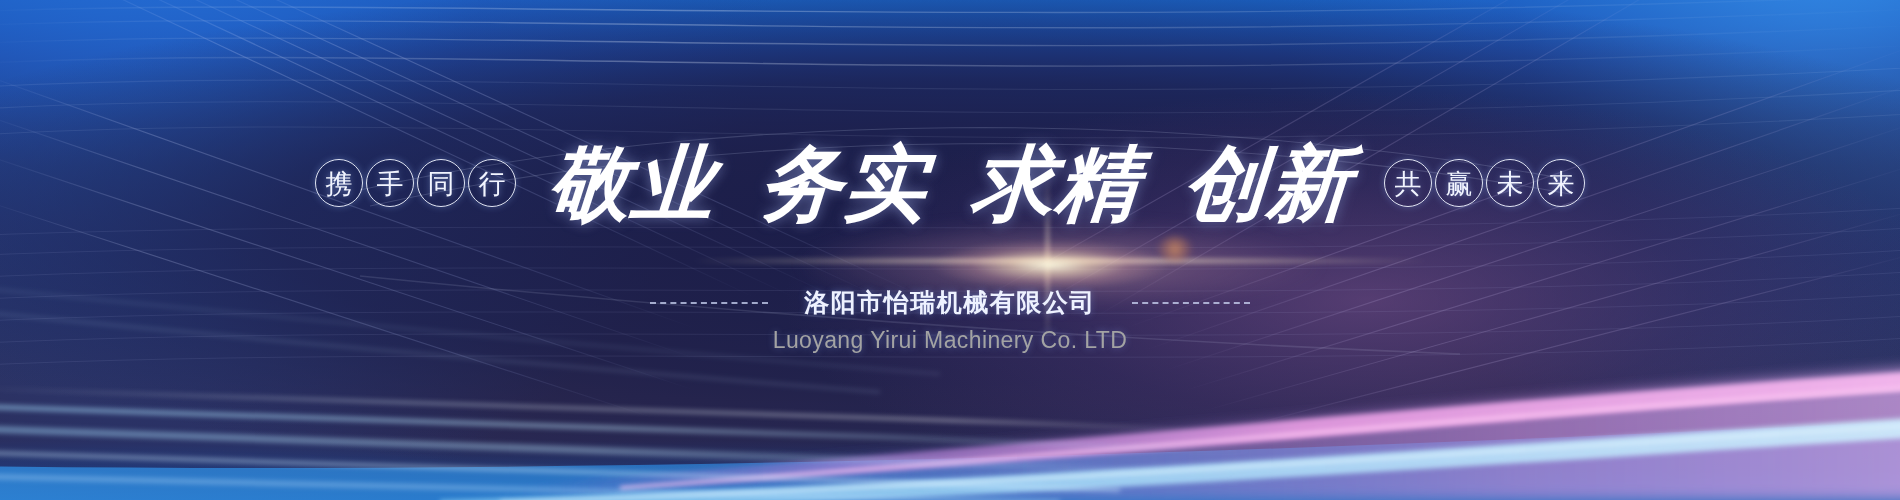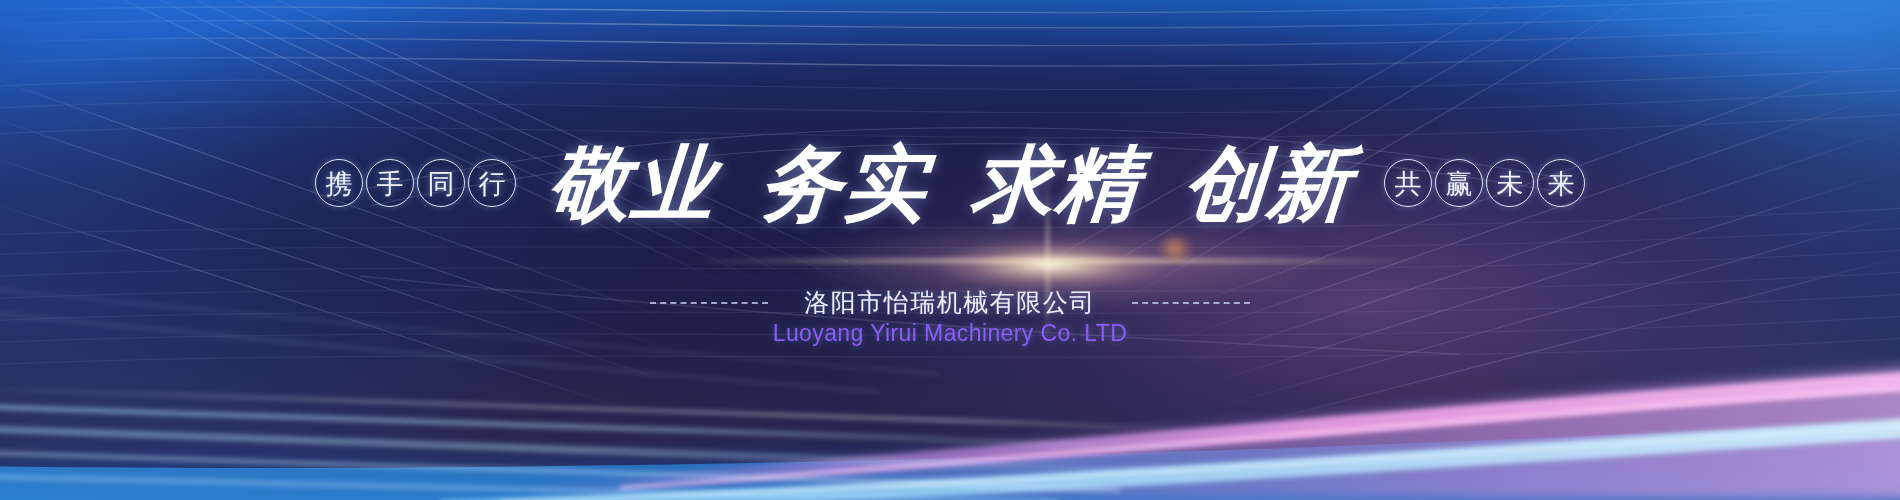--- a/index.html
+++ b/index.html
@@ -220,20 +220,21 @@
     flex-direction: column;
     align-items: center;
   }
 
   .company-row {
     display: flex;
     align-items: center;
     justify-content: center;
     gap: 0;
     width: 100%;
+    font-weight: bold;
   }
 
   .dash {
     width: 118px;
     height: 0;
     border-top: 2px dashed rgba(205,215,245,0.75);
     flex: none;
   }
   .dash.left  { margin-right: 36px; }
   .dash.right { margin-left: 36px; }
@@ -242,24 +243,25 @@
     color: #eef2ff;
     font-size: 25px;
     line-height: 30px;
     letter-spacing: 1.5px;
     font-family: "DejaVu Sans", "Liberation Sans", sans-serif;
     white-space: nowrap;
     text-shadow: 0 0 7px rgba(140,175,255,0.45);
   }
 
   .company-en {
-    color: #8b5cf6;
+    color: #a3a3a3;
     font-size: 23px;
     line-height: 30px;
     letter-spacing: 0.4px;
+    margin-top: 7px;
     font-family: "Liberation Sans", "DejaVu Sans", sans-serif;
     white-space: nowrap;
     text-shadow: 0 0 7px rgba(140,175,255,0.40);
   }
 </style>
 </head>
 <body>
 
 <div id="banner">
 

